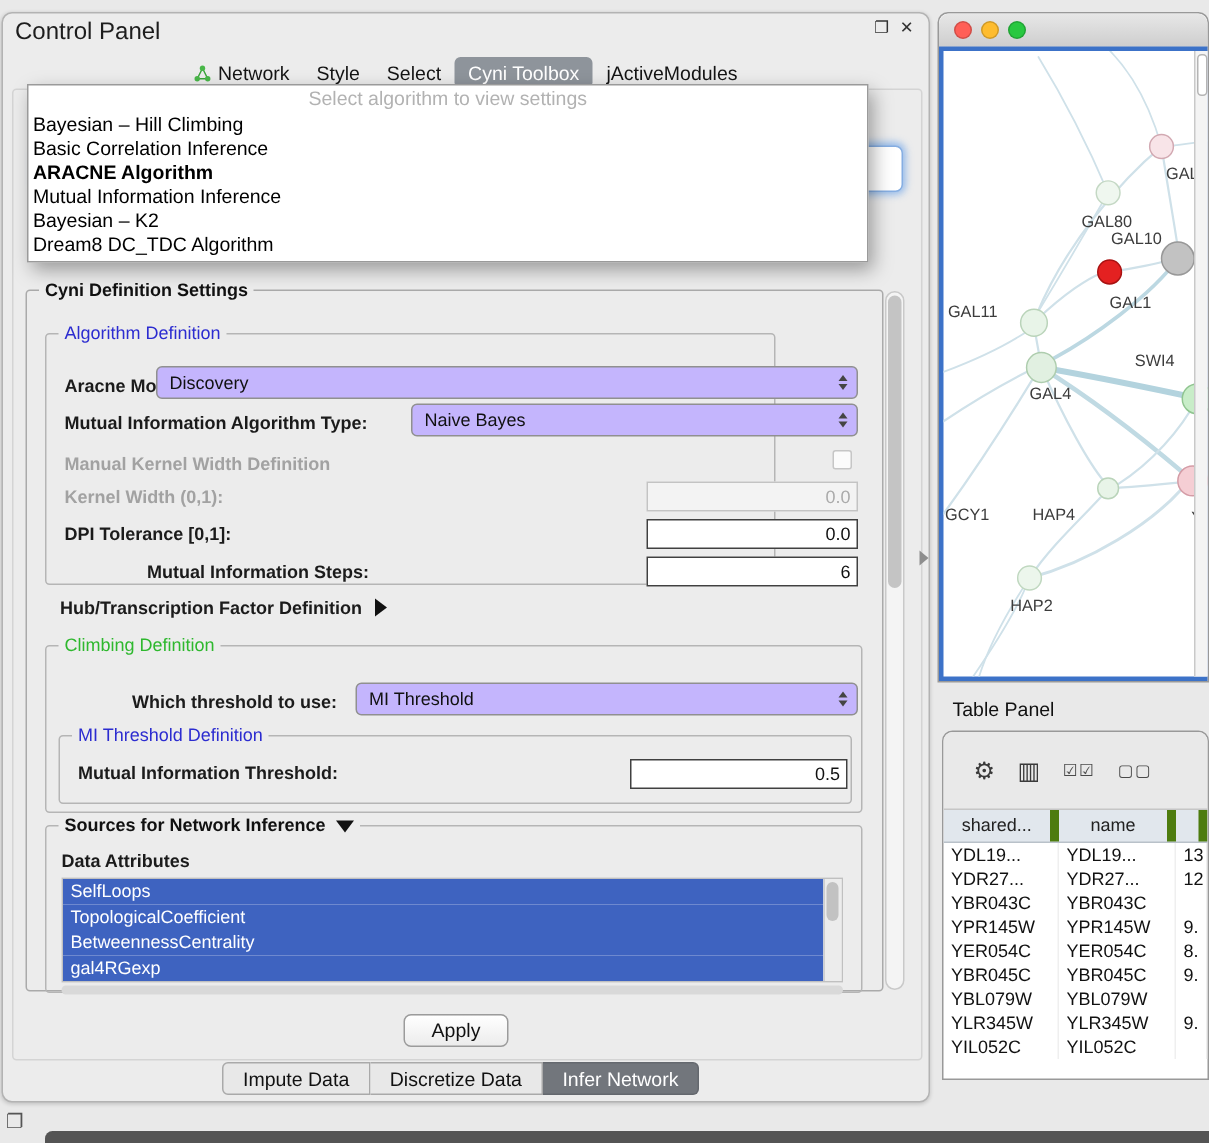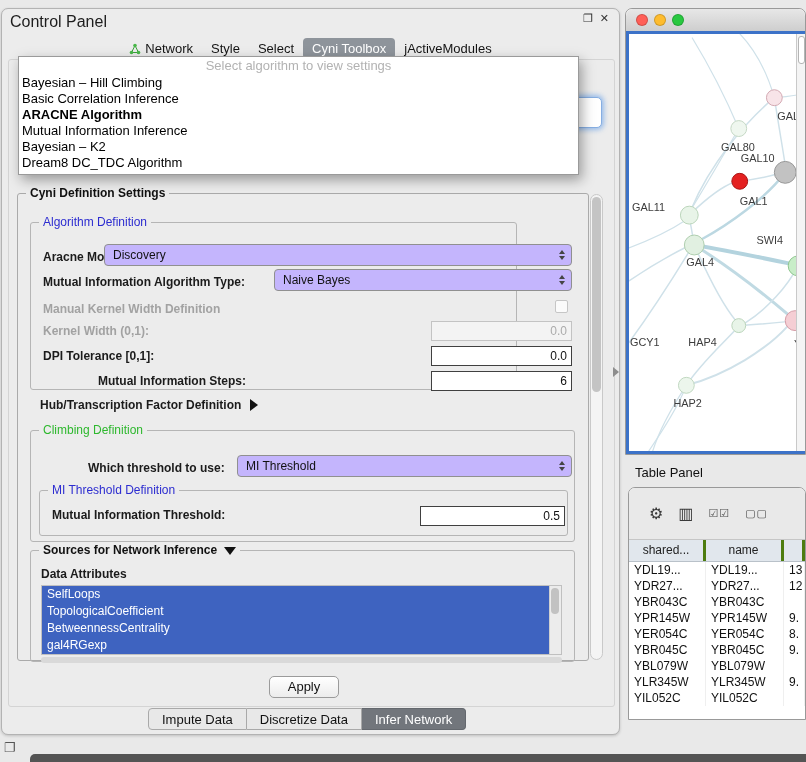--- a/index.html
+++ b/index.html
@@ -78,21 +78,21 @@
   .net-thumb{position:absolute;top:2px;left:1px;width:5px;height:26px;background:#fff;border:1px solid #b5b5b5;border-radius:3px;}
 
   .tp-label{position:absolute;left:635px;top:465px;font-size:13px;color:#111;}
 
   
   .tblwin{position:absolute;left:628px;top:487px;width:178px;height:233px;background:#fff;border:1px solid #999;border-radius:7px 7px 0 0;overflow:hidden;box-sizing:border-box;}
   .tbl-toolbar{height:51px;background:#e9e9e9;border-bottom:1px solid #c6c6c6;display:flex;align-items:center;gap:15px;padding-left:20px;}
   .ticon{font-size:16px;color:#3a3a3a;}
   .ticon.small{font-size:11px;letter-spacing:1px;color:#4a4a4a;}
   .tbl-head{display:flex;height:21px;background:#e1e7ed;border-bottom:1px solid #b9c1c9;}
-  .th{font-size:12px;line-height:21px;text-align:center;border-right:3px solid #4d7c0f;box-sizing:border-box;color:#222;}
+  .th{font-size:12px;line-height:21px;text-align:center;border-right:6px solid #4d7c0f;box-sizing:border-box;color:#222;}
   .c1{width:77px;flex:none;} .c2{width:78px;flex:none;} .c3{flex:1;}
   .tbl-row{display:flex;height:16px;}
   .td{font-size:12px;line-height:16px;padding-left:5px;box-sizing:border-box;border-right:1px solid #efefef;overflow:hidden;white-space:nowrap;color:#111;}
 
   .splitter-arrow{position:absolute;left:613px;top:367px;width:0;height:0;border-left:6px solid #8e8e8e;border-top:5px solid transparent;border-bottom:5px solid transparent;}
   .bottom-strip{position:absolute;left:30px;top:754px;width:776px;height:8px;background:#545454;border-radius:5px 0 0 0;}
   .corner{position:absolute;left:4px;top:740px;font-size:13px;color:#555;}
 </style>
 </head>
 <body>

